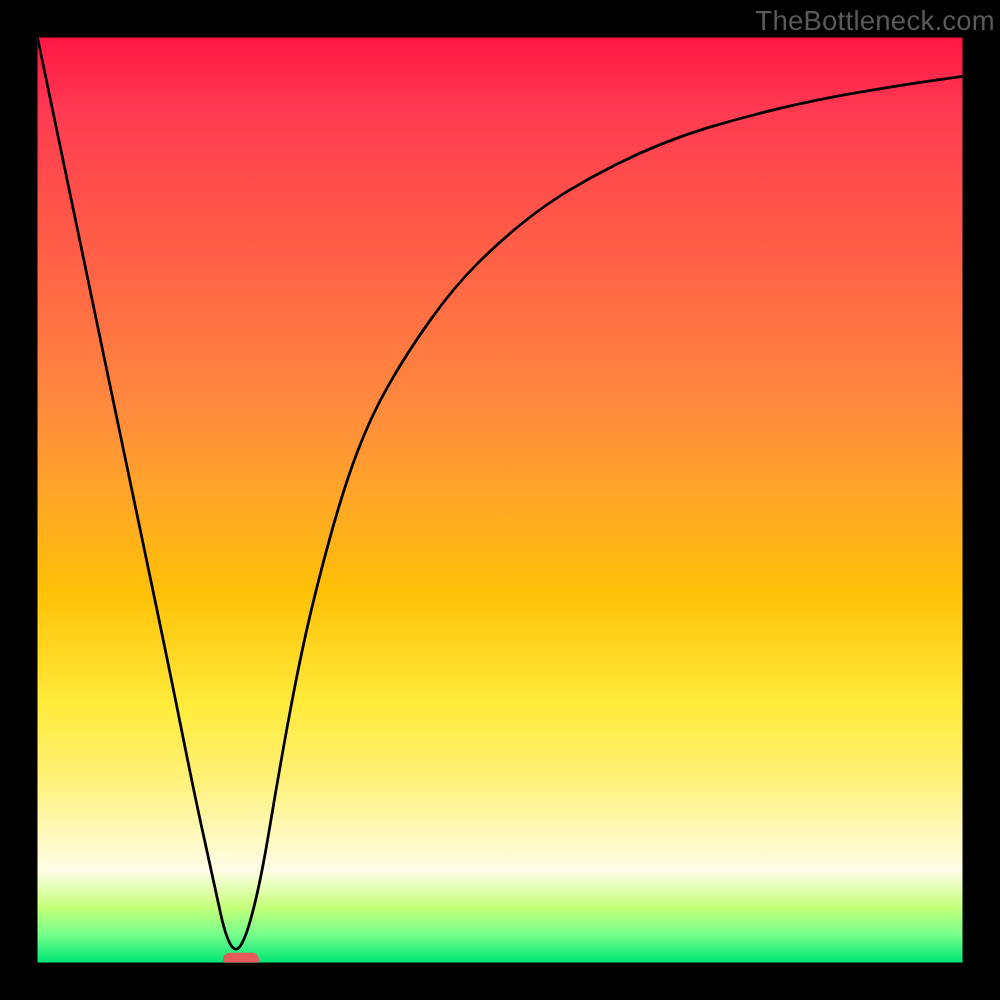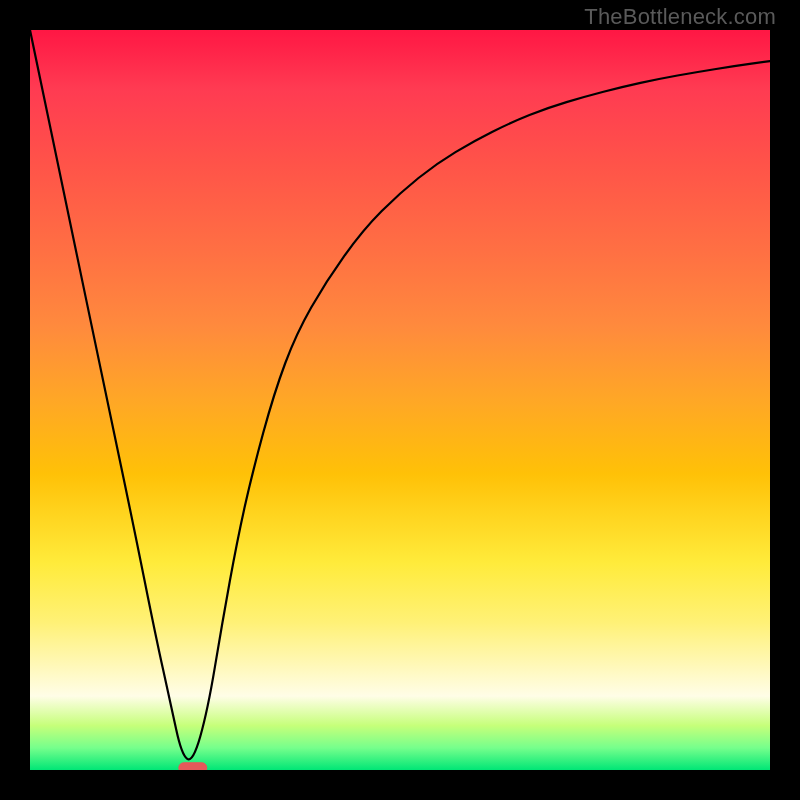--- a/index.html
+++ b/index.html
@@ -43,21 +43,21 @@
   .curve-svg {
     position: absolute;
     top: 0;
     left: 0;
     width: 740px;
     height: 740px;
   }
   .watermark {
     position: absolute;
     top: 4px;
-    right: 24px;
+    right: 4px;
     color: #5a5a5a;
     font-family: Arial, Helvetica, sans-serif;
     font-size: 22px;
     font-weight: 400;
     letter-spacing: 0.2px;
   }
   .marker {
     fill: #e55a5a;
     stroke: #e55a5a;
   }

